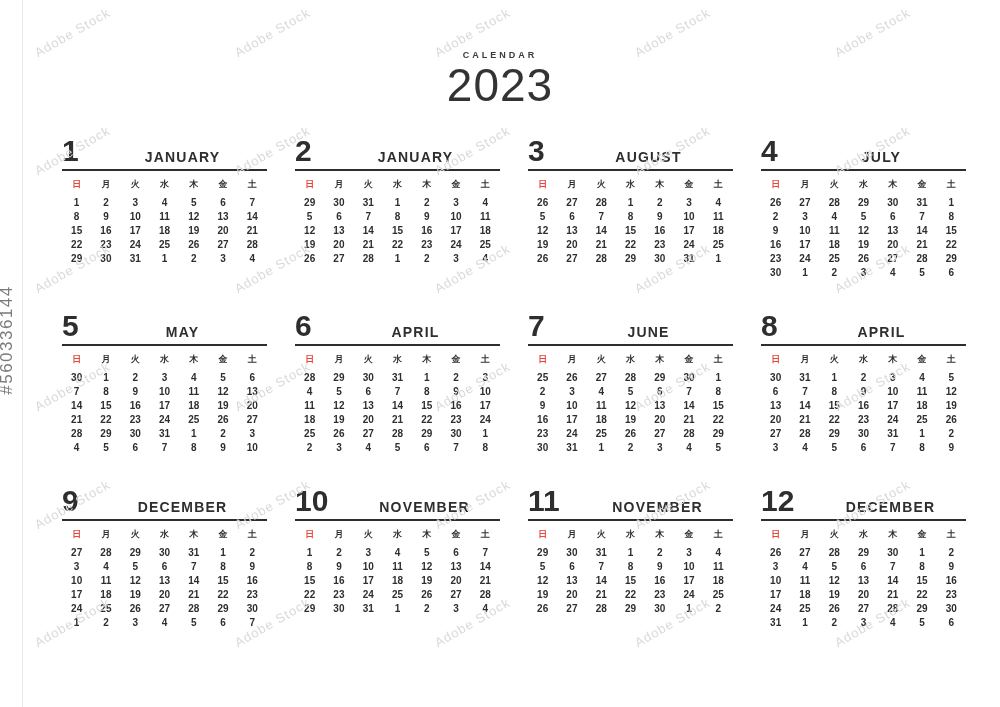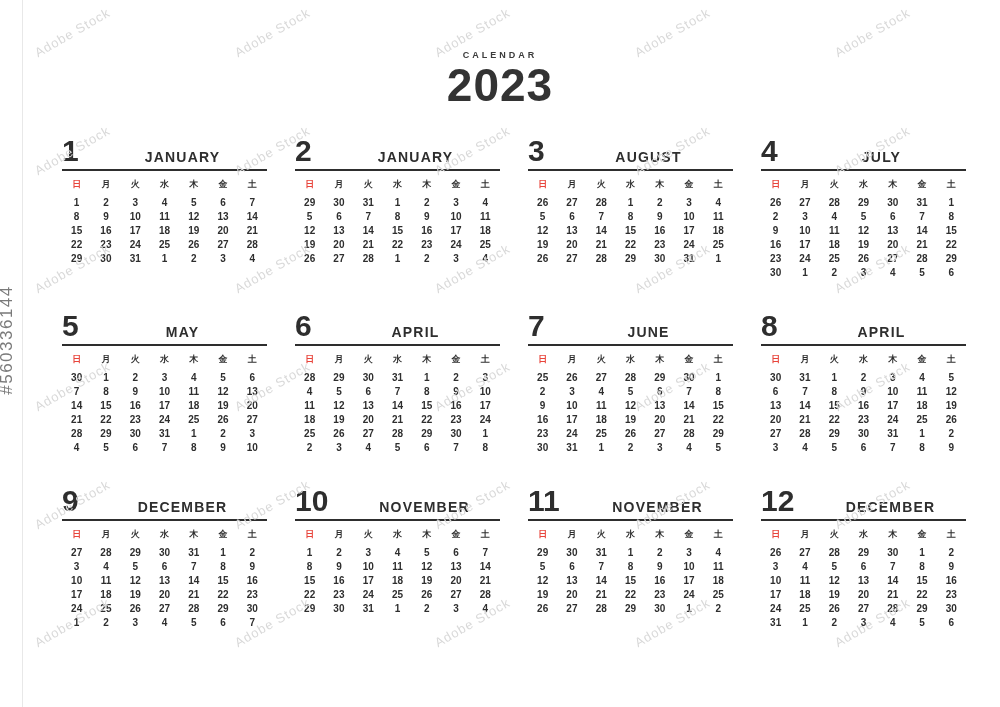--- a/index.html
+++ b/index.html
@@ -35,21 +35,21 @@
   .sidebar-rule{
     position:absolute;left:22px;top:0;width:1px;height:707px;background:#e8e8e8;
   }
   .header{
     position:absolute;left:0;right:0;top:50px;text-align:center;
   }
   .header .kicker{
     font-size:9px;letter-spacing:3px;color:#3b3b3b;font-weight:bold;text-align:center;
   }
   .header .year{
-    font-size:46px;letter-spacing:1px;color:#333333;font-weight:bold;margin-top:2px;line-height:1;
+    font-size:46px;letter-spacing:1px;color:#333333;font-weight:normal;margin-top:2px;line-height:1;
   }
   .grid{
     position:absolute;
     left:62px;top:136px;
     width:880px;
     display:grid;
     grid-template-columns:repeat(4,1fr);
     grid-template-rows:repeat(3,auto);
     column-gap:28px;
     row-gap:32px;

